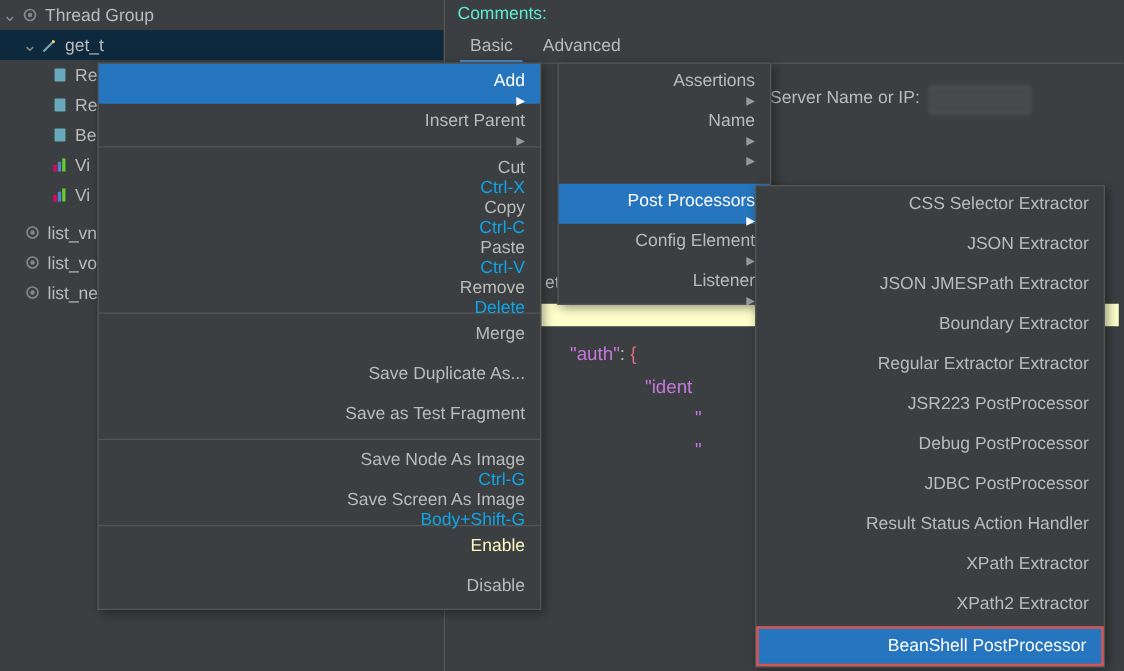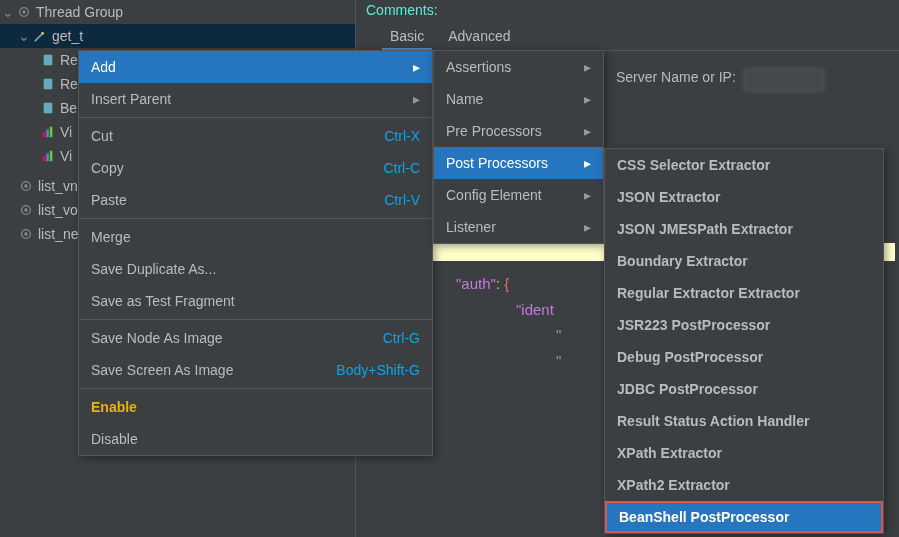--- a/index.html
+++ b/index.html
@@ -8,44 +8,44 @@
 .tree-panel { position: absolute; left: 0; top: 0; width: 355px; height: 537px; background: #3c3f41; }
 .tree-item { display: flex; align-items: center; padding: 4px 6px; gap: 4px; }
 .tree-item.selected { background: #0d293e; }
 .tree-item .chevron { width: 10px; display: inline-block; color: #888; }
 .tree-item .icon { width: 16px; height: 16px; display: inline-flex; align-items: center; justify-content: center; }
 .indent-1 { padding-left: 18px; }
 .indent-2 { padding-left: 40px; }
 
 .right-panel { position: absolute; left: 355px; top: 0; right: 0; height: 537px; background: #3c3f41; border-left: 1px solid #555; }
 .comments-label { padding: 2px 10px; color: #5eead4; font-size: 14px; }
-.tabs-row { display: flex; border-bottom: 1px solid #555; padding: 4px 10px 0 26px; gap: 8px; }
+.tabs-row { display: flex; border-bottom: 1px solid #555; padding: 4px 10px 0 12px; gap: 8px; }
 .tab { padding: 4px 8px; color: #bbb; cursor: pointer; }
 .tab.active { border-bottom: 2px solid #4a88c7; }
 .server-row { display: flex; align-items: flex-start; padding: 18px 10px; gap: 8px; }
 .server-input { background: #45494a; border: 1px solid #646464; height: 22px; width: 80px; padding: 0 4px; color: #aaa; filter: blur(2px); }
 .subtabs-row { display: flex; align-items: center; padding: 4px 0px; gap: 0; font-size: 14px; }
 .subtab { padding: 4px 8px; color: #bbb; }
 .subtab.active { background: #4e5254; }
 .code-area { background: #ffffcc; height: 18px; margin: 2px 4px 0 72px; }
 .json-code { padding: 10px 0 0 100px; font-family: Consolas, monospace; font-size: 15px; line-height: 1.7; }
 .json-key { color: #c678dd; }
 .json-brace { color: #e06c75; }
 
 .context-menu { position: absolute; background: #3c3f41; border: 1px solid #555; box-shadow: 2px 2px 8px rgba(0,0,0,0.4); }
 .menu-1 { left: 78px; top: 50px; width: 355px; }
-.menu-2 { left: 433px; top: 50px; width: 171px; }
-.menu-3 { left: 604px; top: 148px; width: 280px; font-weight: bold; }
-.menu-item { display: flex; justify-content: space-between; align-items: center; padding: 5px 12px; cursor: default; height: 32px; }
+.menu-2 { left: 446px; top: 50px; width: 171px; }
+.menu-3 { left: 604px; top: 148px; width: 280px; }
+.menu-item { display: flex; justify-content: space-between; align-items: flex-end; padding: 5px 12px; cursor: default; height: 32px; flex-direction: column; }
 .menu-item.highlighted { background: #2675bf; color: #ffffff; }
 .menu-item .label { flex: 1; }
 .menu-item .shortcut { color: #0ea5e9; font-size: 14px; }
 .menu-item .arrow { width: 12px; text-align: right; color: #999; }
 .menu-item.highlighted .arrow { color: #fff; }
-.menu-item.disabled { color: #eab308; font-weight: bold; }
+.menu-item.disabled { color: #fef9c3; }
 .menu-sep { height: 1px; background: #555; margin: 2px 0; }
 .red-box { border: 2px solid #d9534f; }
 
 .gear-icon svg, .wand-icon svg, .doc-icon svg, .chart-icon svg { width: 14px; height: 14px; }
 </style>
 </head>
 <body>
 
 <div class="tree-panel">
   <div class="tree-item" style="padding-left:2px;">
@@ -181,20 +181,24 @@
       <span class="shortcut">Ctrl-X</span>
     </div>
     <div class="menu-item">
       <span class="label">Copy</span>
       <span class="shortcut">Ctrl-C</span>
     </div>
     <div class="menu-item">
       <span class="label">Paste</span>
       <span class="shortcut">Ctrl-V</span>
     </div>
+    <div class="menu-item">
+      <span class="label">Remove</span>
+      <span class="shortcut">Delete</span>
+    </div>
     <div class="menu-sep"></div>
     <div class="menu-item">
       <span class="label">Merge</span>
     </div>
     <div class="menu-item">
       <span class="label">Save Duplicate As...</span>
     </div>
     <div class="menu-item">
       <span class="label">Save as Test Fragment</span>
     </div>
@@ -219,21 +223,20 @@
 <div class="context-menu menu-2" id="menu2">
     <div class="menu-item">
       <span class="label">Assertions</span>
       <span class="arrow">▸</span>
     </div>
     <div class="menu-item">
       <span class="label">Name</span>
       <span class="arrow">▸</span>
     </div>
     <div class="menu-item">
-      <span class="label">Pre Processors</span>
       <span class="arrow">▸</span>
     </div>
     <div class="menu-item highlighted">
       <span class="label">Post Processors</span>
       <span class="arrow">▸</span>
     </div>
     <div class="menu-item">
       <span class="label">Config Element</span>
       <span class="arrow">▸</span>
     </div>

